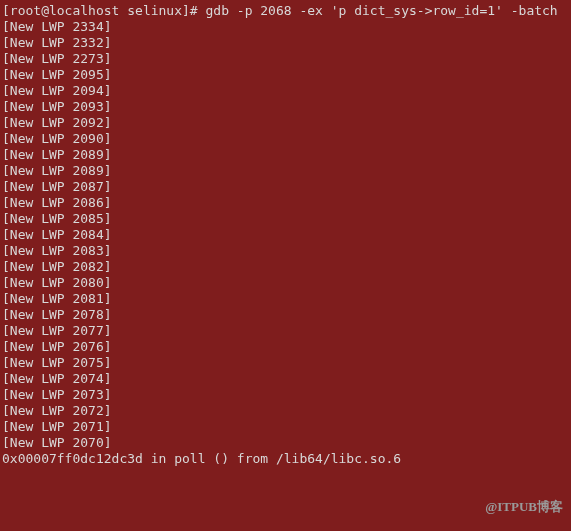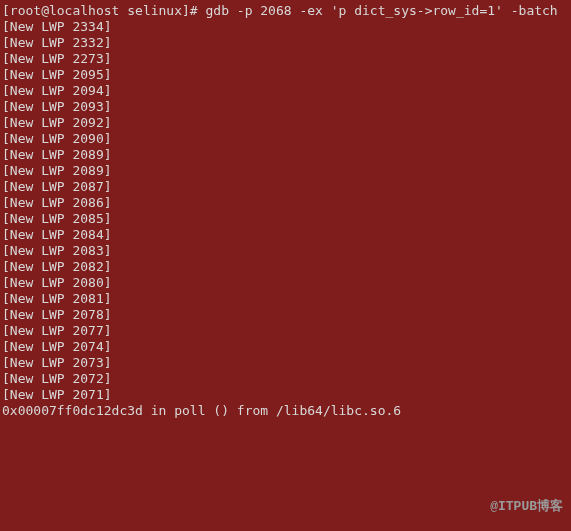--- a/index.html
+++ b/index.html
@@ -32,21 +32,21 @@
     height: 16px;
     line-height: 16px;
     font-size: 13px;
     letter-spacing: 0px;
     color: #d8d8d8;
   }
   .watermark {
     position: absolute;
     right: 8px;
     bottom: 16px;
-    font-family: Liberation Mono, monospace;
+    font-family: Liberation Serif, serif;
     font-size: 13px;
     font-weight: bold;
     color: #9a9a9a;
     letter-spacing: 0px;
     white-space: pre;
     pointer-events: none;
   }
 </style>
 </head>
 <body>
@@ -67,20 +67,23 @@
       <div class="term-line">[New LWP 2087]</div>
       <div class="term-line">[New LWP 2086]</div>
       <div class="term-line">[New LWP 2085]</div>
       <div class="term-line">[New LWP 2084]</div>
       <div class="term-line">[New LWP 2083]</div>
       <div class="term-line">[New LWP 2082]</div>
       <div class="term-line">[New LWP 2080]</div>
       <div class="term-line">[New LWP 2081]</div>
       <div class="term-line">[New LWP 2078]</div>
       <div class="term-line">[New LWP 2077]</div>
+      <div class="term-line">[New LWP 2076]</div>
+      <div class="term-line">[New LWP 2075]</div>
       <div class="term-line">[New LWP 2074]</div>
       <div class="term-line">[New LWP 2073]</div>
       <div class="term-line">[New LWP 2072]</div>
       <div class="term-line">[New LWP 2071]</div>
+      <div class="term-line">[New LWP 2070]</div>
       <div class="term-line">0x00007ff0dc12dc3d in poll () from /lib64/libc.so.6</div>
     </div>
   <div class="watermark">@ITPUB博客</div>
 </div>
 
 </body></html>

